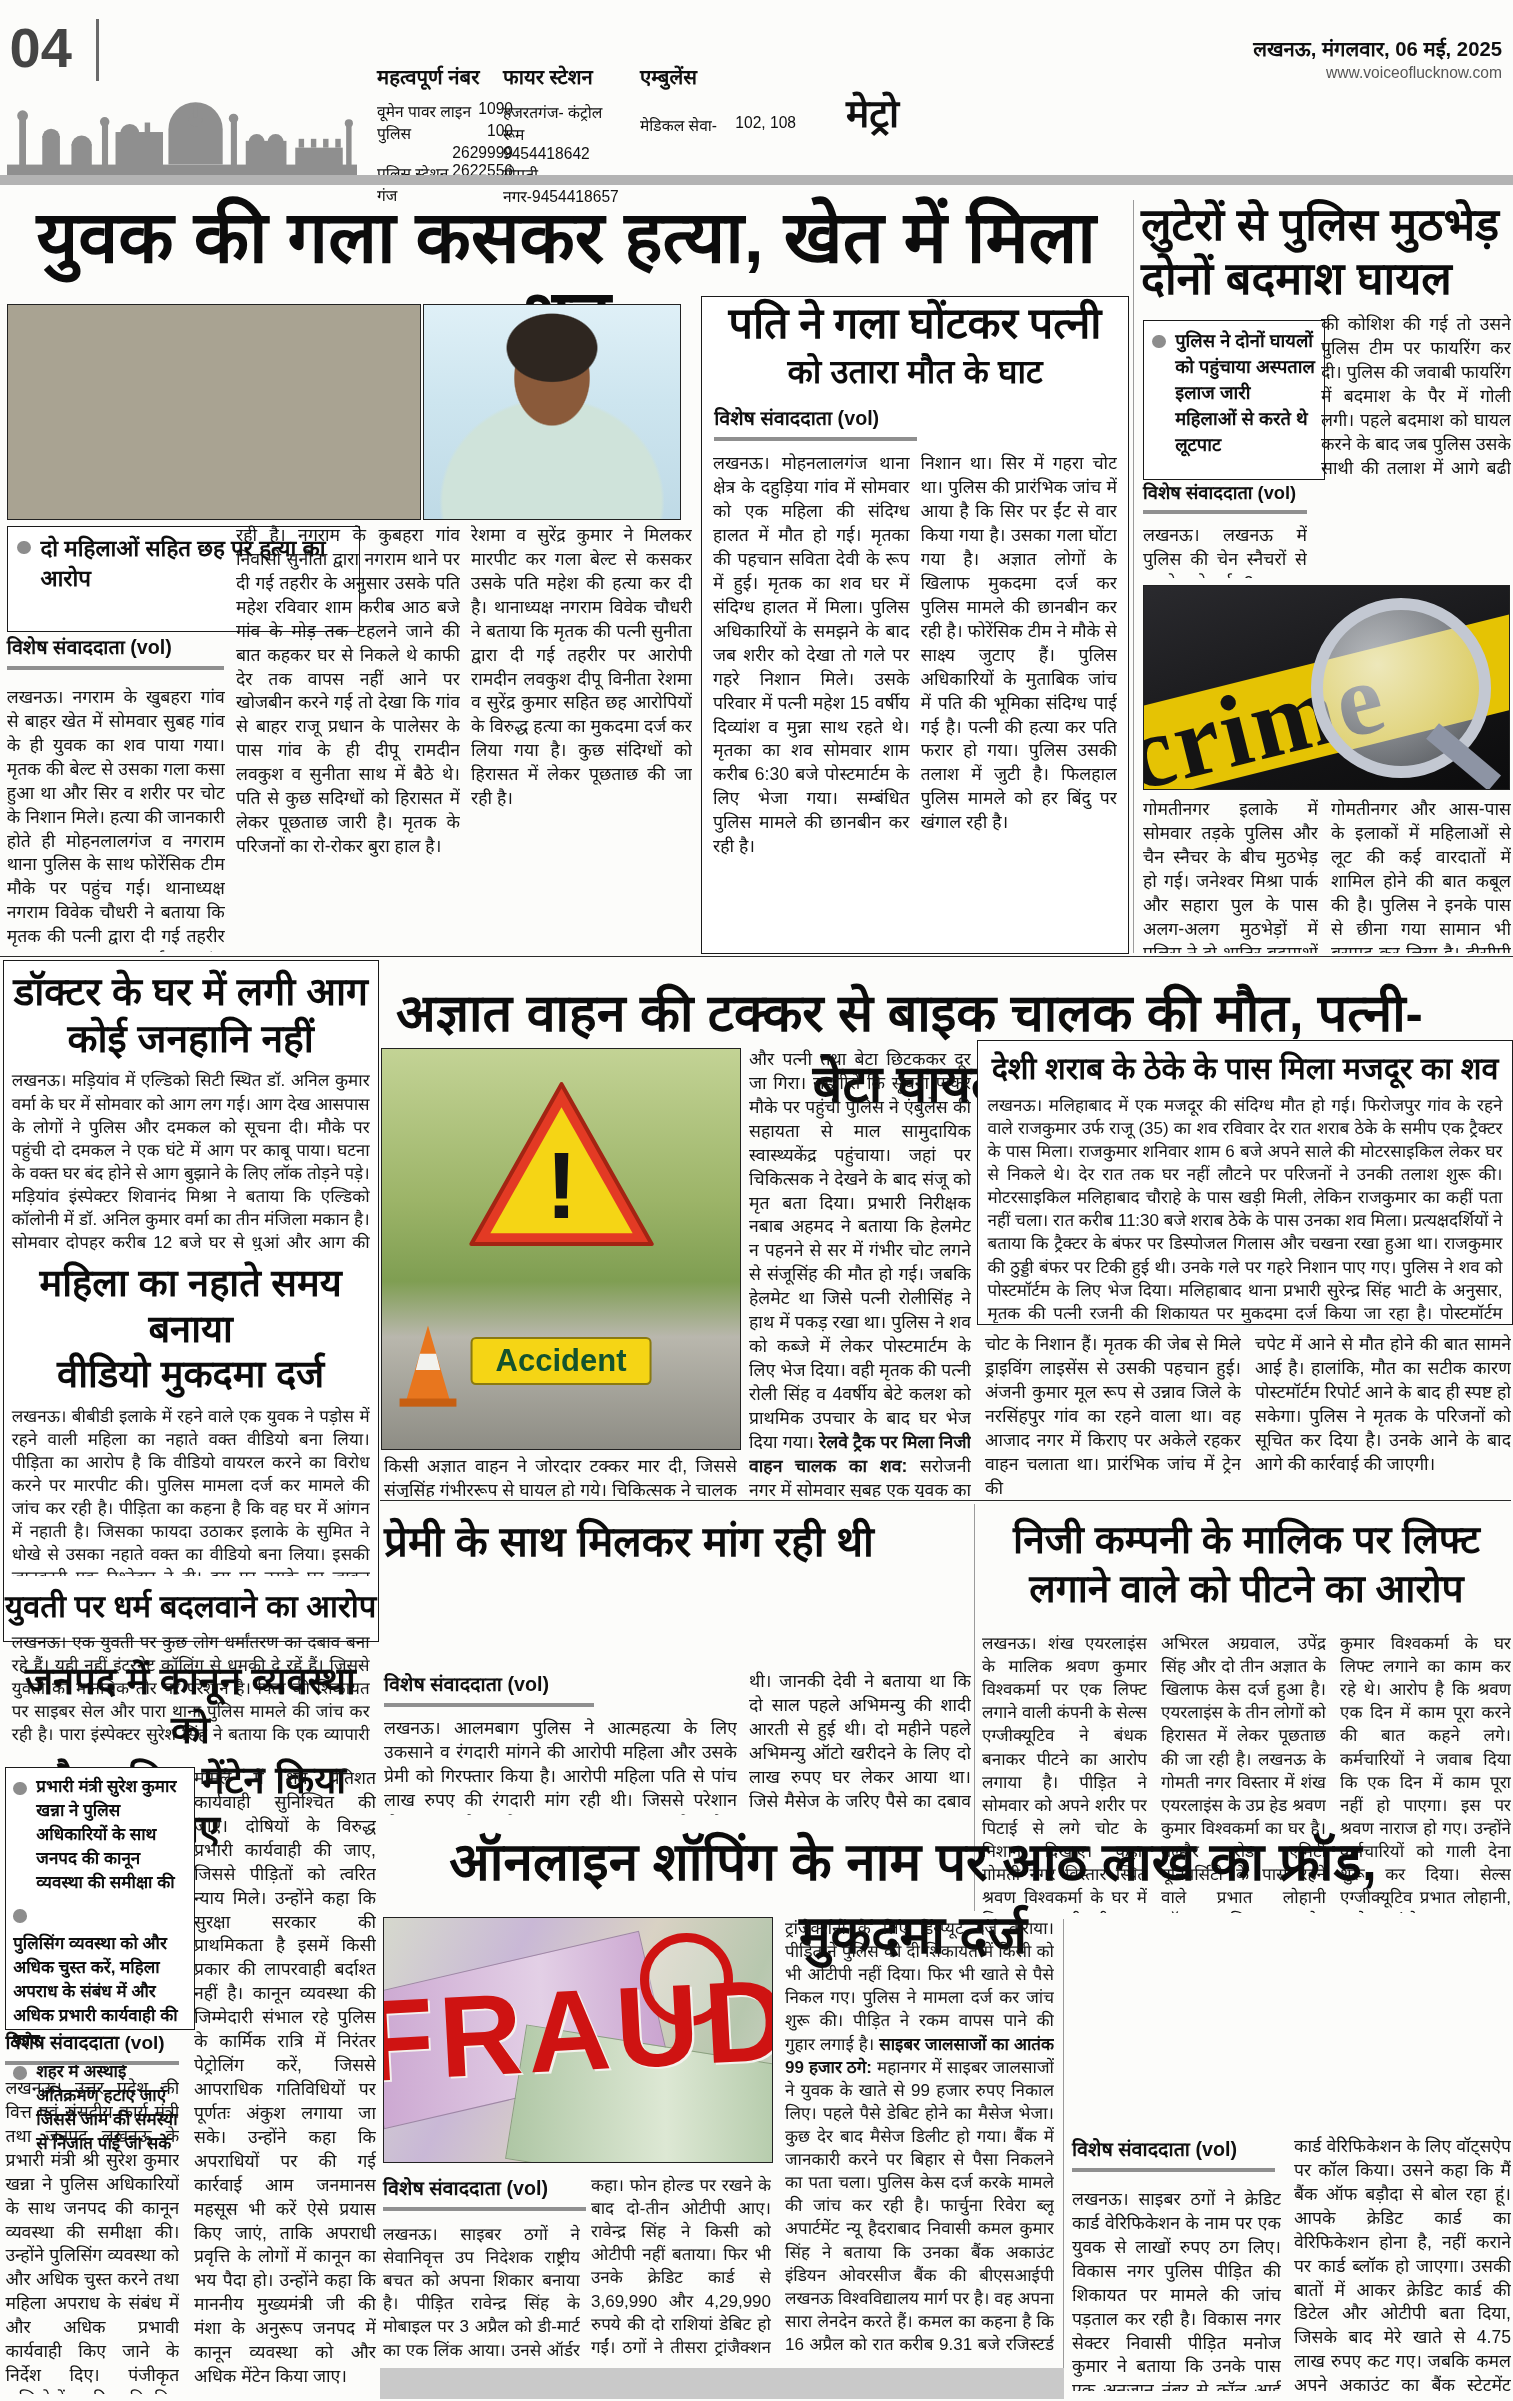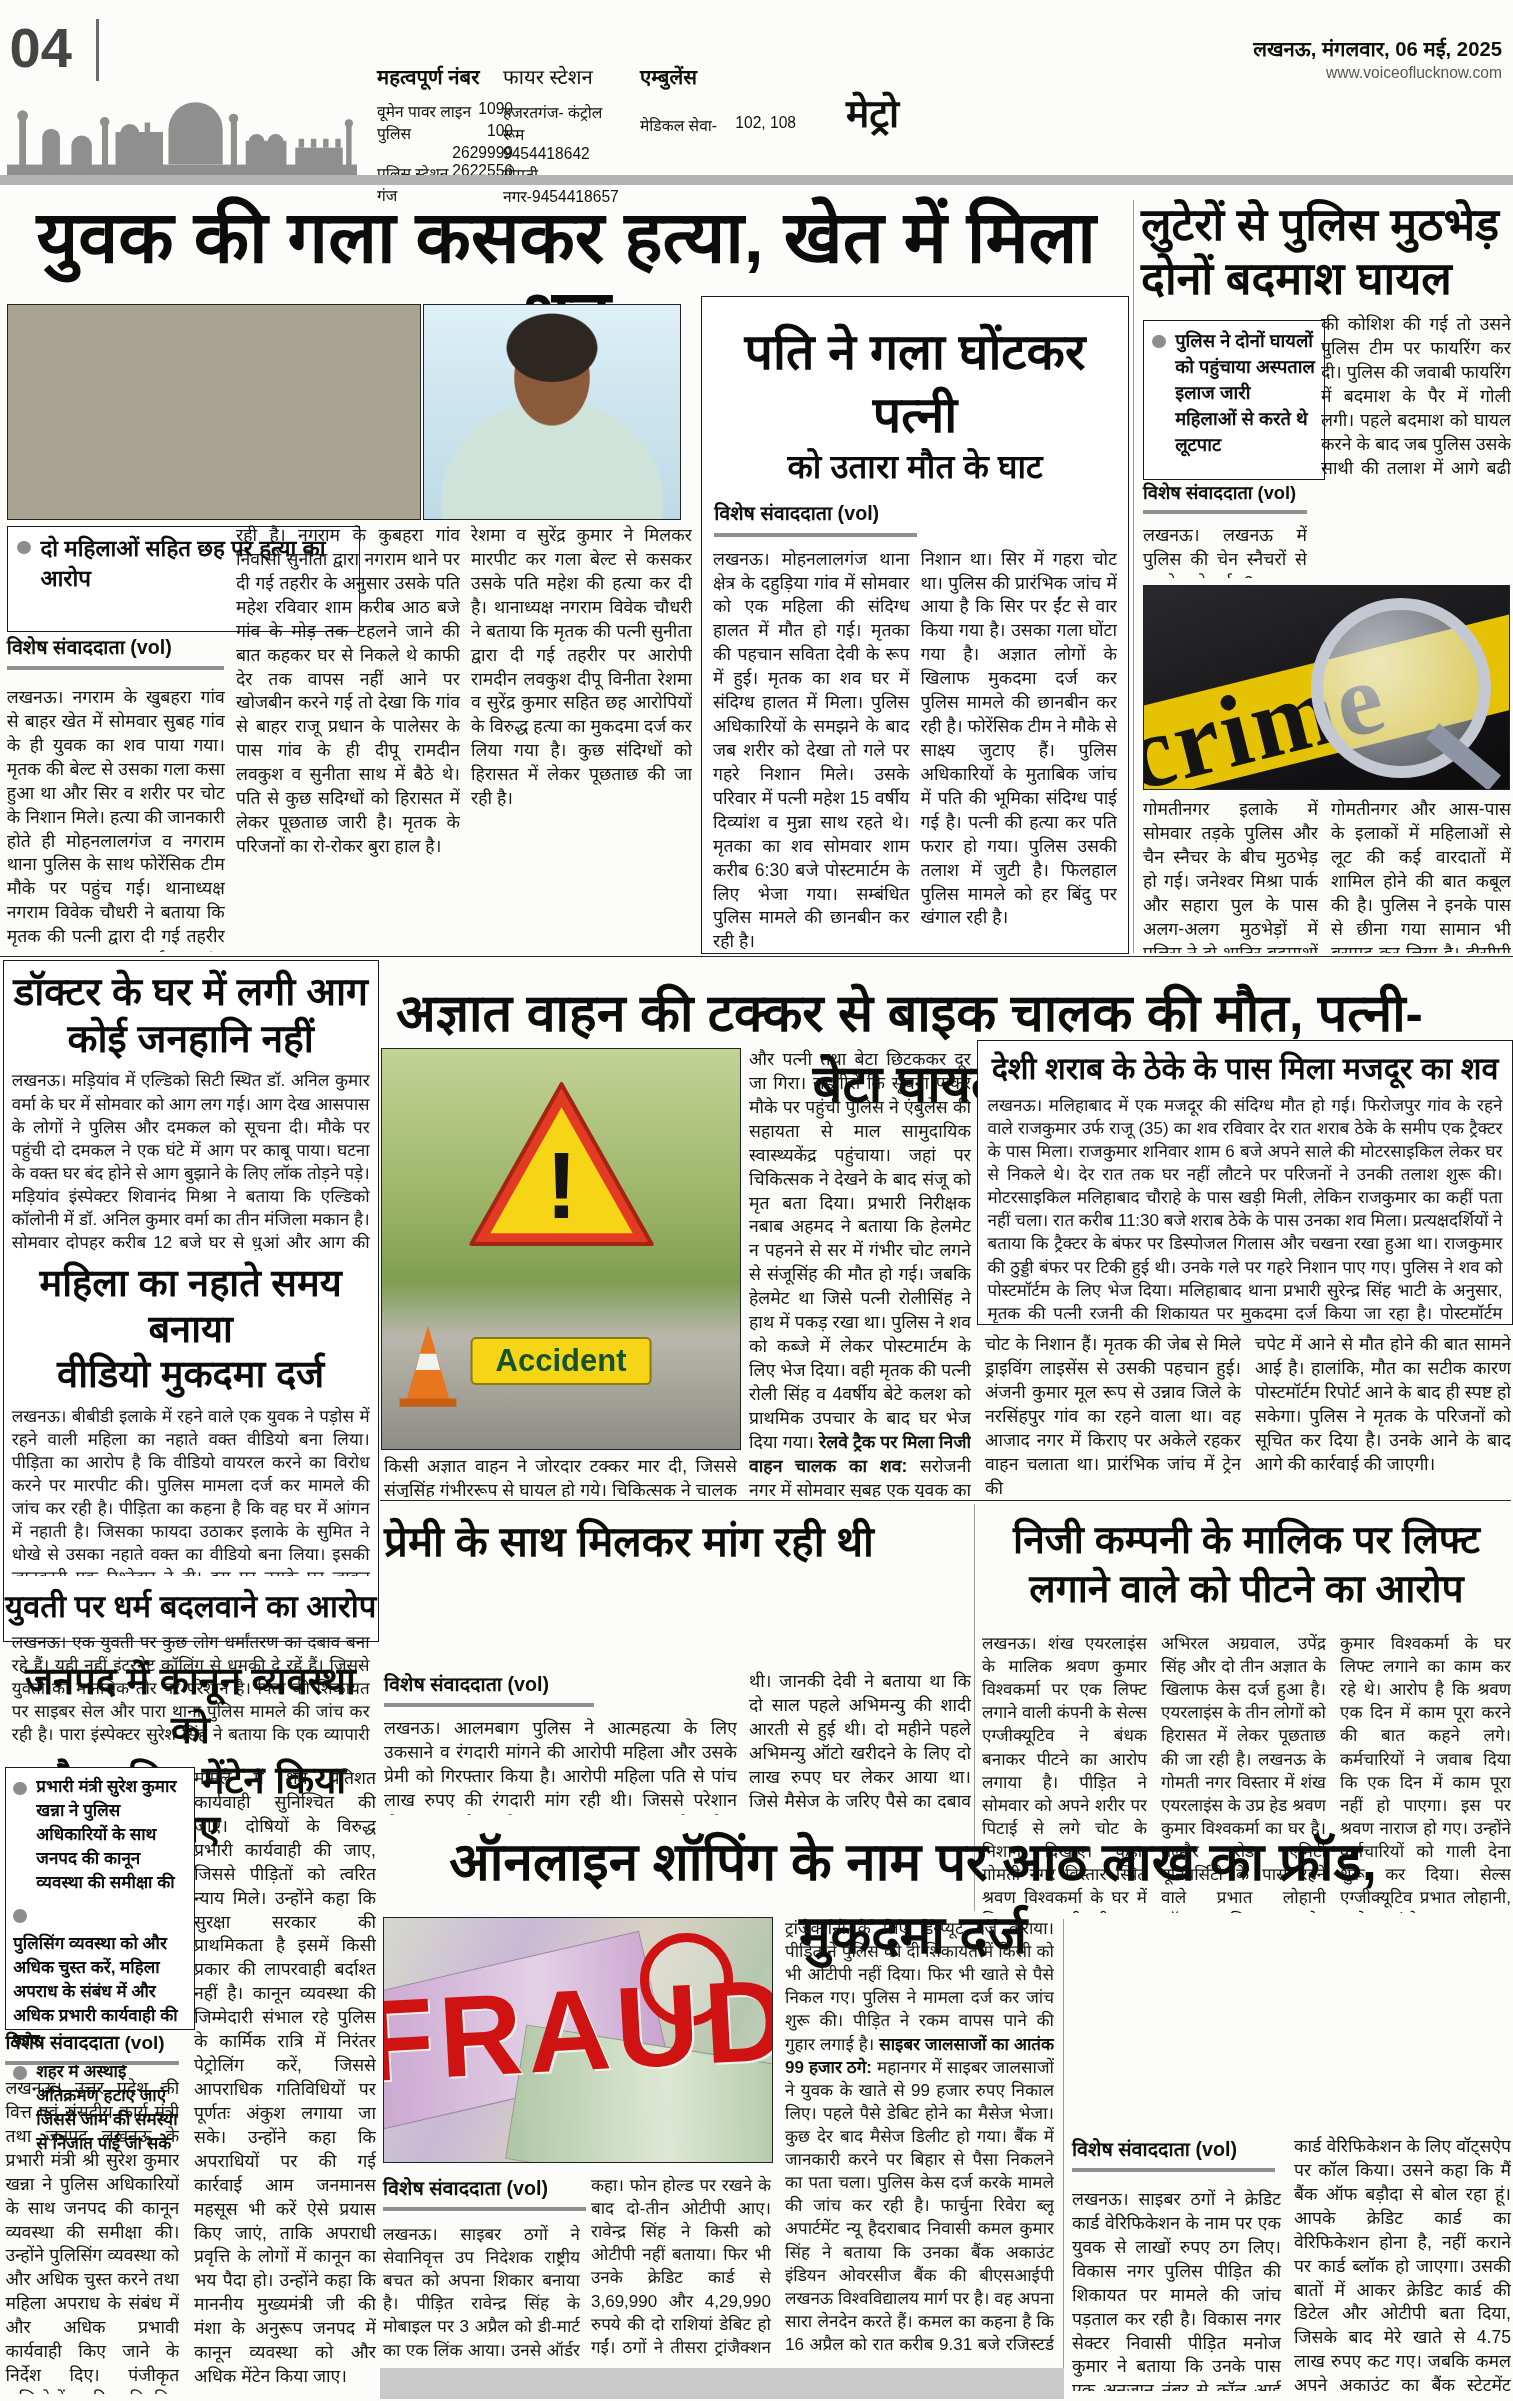--- a/index.html
+++ b/index.html
@@ -115,21 +115,21 @@
     <div style="display:flex;justify-content:flex-end;font-size:15.6px;">
       <span>2629999</span>
     </div>
     <div style="display:flex;justify-content:space-between;font-size:15.6px;">
       <span>पुलिस स्टेशन गंज</span>
       <span>2622556</span>
     </div>
   </div>
 
   <div class="abs" style="left:503px;top:62px;width:122px;">
-    <div style="font-size:20.3px;font-weight:400;">फायर स्टेशन</div>
+    <div style="font-size:20.3px;font-weight:700;">फायर स्टेशन</div>
     <div style="font-size:15.6px;margin-top:11px;">हजरतगंज- कंट्रोल रूम</div>
     <div style="font-size:15.6px;">9454418642</div>
     <div style="font-size:15.6px;">गोमती नगर-9454418657</div>
   </div>
 
   <div class="abs" style="left:640px;top:62px;width:156px;">
     <div style="font-size:20.3px;font-weight:800;">एम्बुलेंस</div>
     <div style="display:flex;justify-content:space-between;font-size:15.6px;margin-top:24.4px;">
       <span>मेडिकल सेवा-</span>
       <span>102, 108</span>
@@ -153,21 +153,21 @@
   </div>
   <div class="abs" style="left:6.8px;top:633px;width:217px;">
     <div class="byline">विशेष संवाददाता (vol)</div>
     <div class="bar"></div>
   </div>
   <div class="abs bodytxt just" style="left:6.8px;top:686px;width:218px;height:266px;">लखनऊ। नगराम के खुबहरा गांव से बाहर खेत में सोमवार सुबह गांव के ही युवक का शव पाया गया। मृतक की बेल्ट से उसका गला कसा हुआ था और सिर व शरीर पर चोट के निशान मिले। हत्या की जानकारी होते ही मोहनलालगंज व नगराम थाना पुलिस के साथ फोरेंसिक टीम मौके पर पहुंच गई। थानाध्यक्ष नगराम विवेक चौधरी ने बताया कि मृतक की पत्नी द्वारा दी गई तहरीर पर हत्या का मुकदमा दर्ज कर जांच की जा रही है। शव पोस्टमार्टम को भेजा गया है। कुछ संदिग्धों को हिरासत में लेकर दीपू रेशमा रम की पत्नी विनीता से पूछताछ की जा</div>
   <div class="abs bodytxt just" style="left:236px;top:524px;width:224px;height:429px;">रही है। नगराम के कुबहरा गांव निवासी सुनीता द्वारा नगराम थाने पर दी गई तहरीर के अनुसार उसके पति महेश रविवार शाम करीब आठ बजे गांव के मोड़ तक टहलने जाने की बात कहकर घर से निकले थे काफी देर तक वापस नहीं आने पर खोजबीन करने गई तो देखा कि गांव से बाहर राजू प्रधान के पालेसर के पास गांव के ही दीपू रामदीन लवकुश व सुनीता साथ में बैठे थे। पति से कुछ सदिग्धों को हिरासत में लेकर पूछताछ जारी है। मृतक के परिजनों का रो-रोकर बुरा हाल है।</div>
   <div class="abs bodytxt just" style="left:471px;top:524px;width:221px;height:429px;">रेशमा व सुरेंद्र कुमार ने मिलकर मारपीट कर गला बेल्ट से कसकर उसके पति महेश की हत्या कर दी है। थानाध्यक्ष नगराम विवेक चौधरी ने बताया कि मृतक की पत्नी सुनीता द्वारा दी गई तहरीर पर आरोपी रामदीन लवकुश दीपू विनीता रेशमा व सुरेंद्र कुमार सहित छह आरोपियों के विरुद्ध हत्या का मुकदमा दर्ज कर लिया गया है। कुछ संदिग्धों को हिरासत में लेकर पूछताछ की जा रही है।</div>
 
   <div class="abs box" style="left:701px;top:296px;width:426px;height:656px;">
-    <div class="hd" style="margin-top:24px;font-size:50px;line-height:1.25;">पति ने गला घोंटकर पत्नी</div>
+    <div class="hd" style="margin-top:0;font-size:43px;line-height:1.25;font-family:Liberation Serif, serif;">पति ने गला घोंटकर पत्नी</div>
     <div class="hd" style="font-size:33px;line-height:1.25;">को उतारा मौत के घाट</div>
     <div style="margin:12.2px 0 0 12.2px;width:203px;">
       <div class="byline">विशेष संवाददाता (vol)</div>
       <div class="bar"></div>
     </div>
     <div style="display:flex;gap:11px;padding:11px 11px 0 11px;">
       <div class="bodytxt just" style="width:50%;height:434px;">लखनऊ। मोहनलालगंज थाना क्षेत्र के दहुड़िया गांव में सोमवार को एक महिला की संदिग्ध हालत में मौत हो गई। मृतका की पहचान सविता देवी के रूप में हुई। मृतक का शव घर में संदिग्ध हालत में मिला। पुलिस अधिकारियों के समझने के बाद जब शरीर को देखा तो गले पर गहरे निशान मिले। उसके परिवार में पत्नी महेश 15 वर्षीय दिव्यांश व मुन्ना साथ रहते थे। मृतका का शव सोमवार शाम करीब 6:30 बजे पोस्टमार्टम के लिए भेजा गया। सम्बंधित पुलिस मामले की छानबीन कर रही है।</div>
       <div class="bodytxt just" style="width:50%;height:434px;">निशान था। सिर में गहरा चोट था। पुलिस की प्रारंभिक जांच में आया है कि सिर पर ईंट से वार किया गया है। उसका गला घोंटा गया है। अज्ञात लोगों के खिलाफ मुकदमा दर्ज कर पुलिस मामले की छानबीन कर रही है। फोरेंसिक टीम ने मौके से साक्ष्य जुटाए हैं। पुलिस अधिकारियों के मुताबिक जांच में पति की भूमिका संदिग्ध पाई गई है। पत्नी की हत्या कर पति फरार हो गया। पुलिस उसकी तलाश में जुटी है। फिलहाल पुलिस मामले को हर बिंदु पर खंगाल रही है।</div>
     </div>
   </div>

